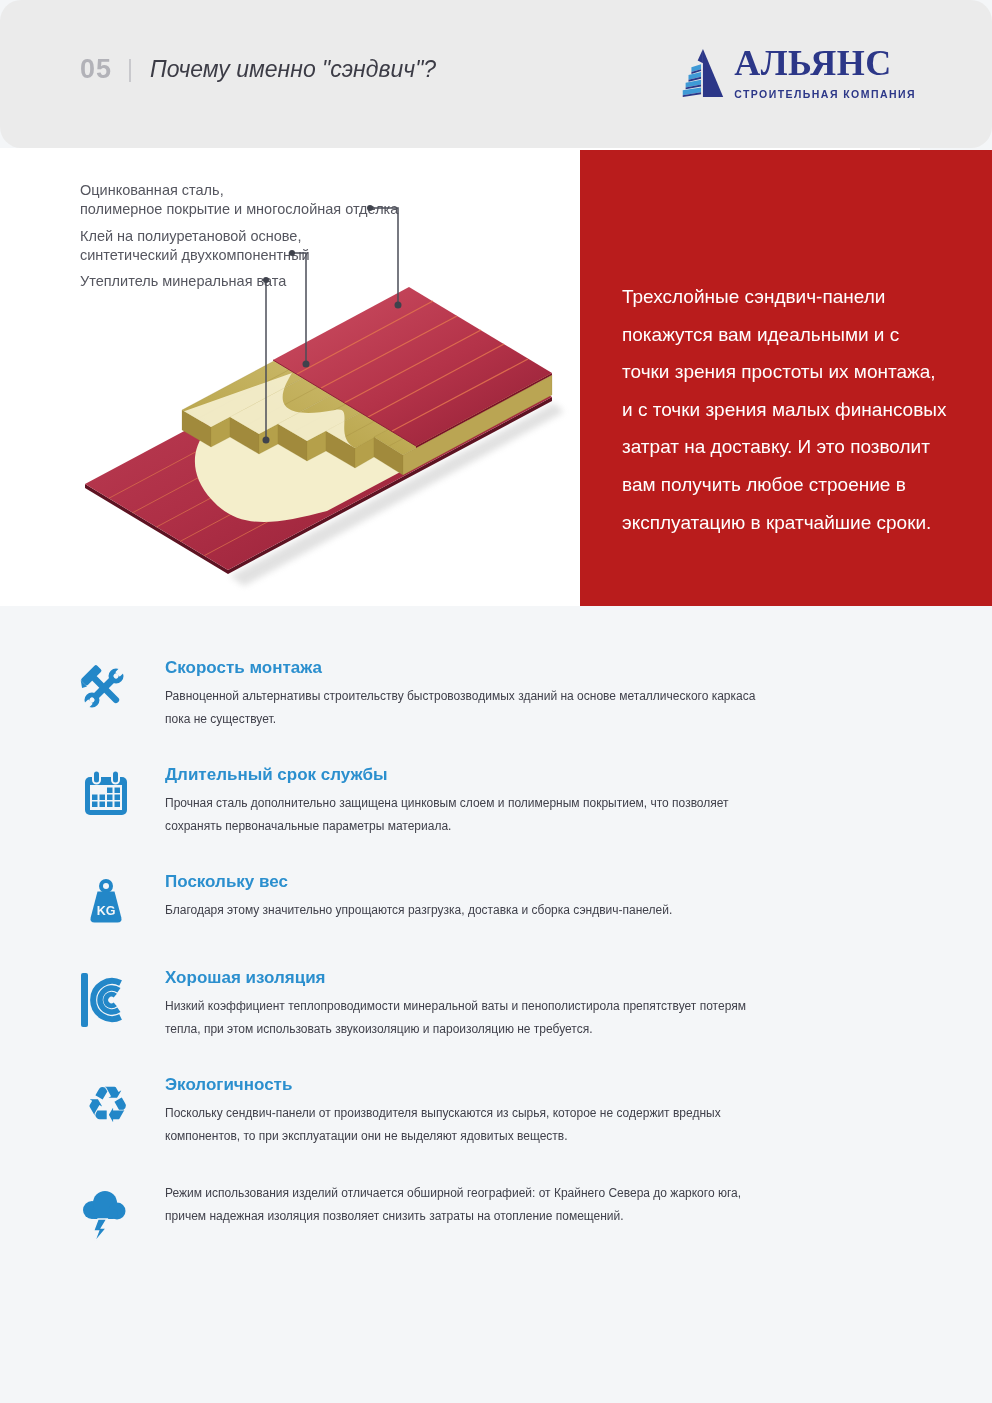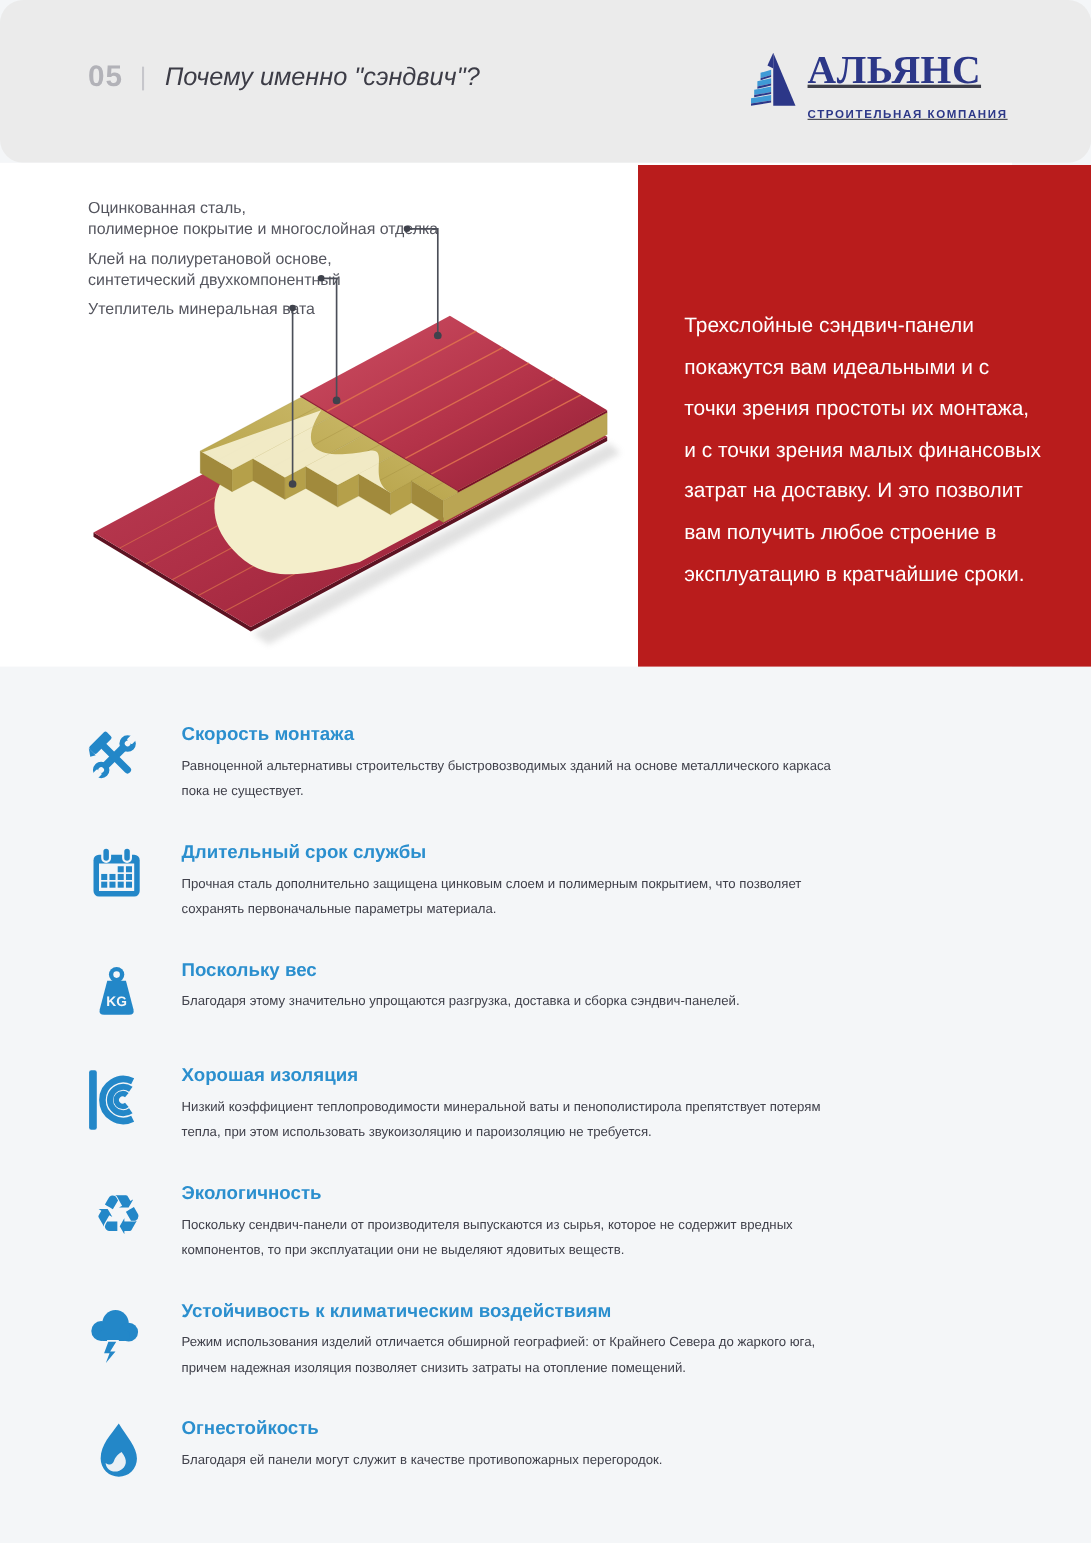--- a/index.html
+++ b/index.html
@@ -18,29 +18,29 @@
     font-size:27px; font-weight:bold; color:#b2b2b8; letter-spacing:1px;
   }
   .hdr-divider {
     position:absolute; left:127px; top:56px;
     font-size:23px; font-weight:300; color:#c6c6cb;
   }
   .page-title {
     position:absolute; left:150px; top:56px;
     font-size:23px; font-style:italic; color:#3c3c46; font-weight:500;
   }
-  .logo { position:absolute; right:76px; top:46px; display:flex; align-items:flex-start;text-decoration:underline; }
+  .logo { position:absolute; right:76px; top:46px; display:flex; align-items:center; }
   .logo-glyph { width:48px; height:52px; margin-right:8px; }
   .logo-name {
     font-family:"Liberation Serif", serif; font-weight:bold;
     font-size:36px; line-height:0.95; color:#2c3788; letter-spacing:0.5px;
   }
   .logo-sub {
     font-size:10.5px; font-weight:bold; letter-spacing:1.45px;
-    color:#2c3788; margin-top:18px; white-space:nowrap;
+    color:#2c3788; margin-top:8px; white-space:nowrap;
   }
   
   .hero { position:relative; width:920px; height:458px; background:#ffffff; }
   .diagram-svg { position:absolute; left:60px; top:12px; }
   .d-label {
     position:absolute; font-size:14.5px; line-height:19px; color:#55565f;
     white-space:pre-line;
   }
   .d-label-1 { left:80px; top:33px; }
   .d-label-2 { left:80px; top:79px; }
@@ -329,32 +329,19 @@
         <g fill="#2387c8">
           <circle cx="14" cy="24" r="9"></circle>
           <circle cx="27" cy="17" r="12"></circle>
           <circle cx="39" cy="25" r="8.5"></circle>
           <rect x="11" y="23" width="29" height="10" rx="5"></rect>
         </g>
         <polygon points="20,33 29,33 23.5,42 28.5,42 16,57 20.5,45 15.5,45" fill="#2387c8" stroke="#f4f6f8" stroke-width="1.5"></polygon>
       </svg>
     </div>
     <div class="f-body">
-      <div class="f-title">Устойчивость к климатическим воздействиям</div>
       <div class="f-text">Режим использования изделий отличается обширной географией: от Крайнего Севера до жаркого юга,
 причем надежная изоляция позволяет снизить затраты на отопление помещений.</div>
     </div>
   </div>
 
-  <div class="feature">
-    <div class="f-icon">
-      <svg width="44" height="56" viewBox="0 0 44 56">
-        <path d="M22,1 C15,11 5.5,20 5.5,33 a16.5,16.5 0 0 0 33,0 C38.5,22 29,13 22,1 Z" fill="#2387c8"></path>
-        <path d="M24.5,27 c6,7 5,14 -2,17 c-6,2.5 -12,-1 -12.5,-7 c3.5,2.5 6.5,1.5 7.5,-1.5 c1,-3 2,-5 7,-8.5 z" fill="#f4f6f8" opacity="0.95"></path>
-      </svg>
-    </div>
-    <div class="f-body">
-      <div class="f-title">Огнестойкость</div>
-      <div class="f-text">Благодаря ей панели могут служит в качестве противопожарных перегородок.</div>
-    </div>
-  </div>
 
 </div>
 
 </body></html>

